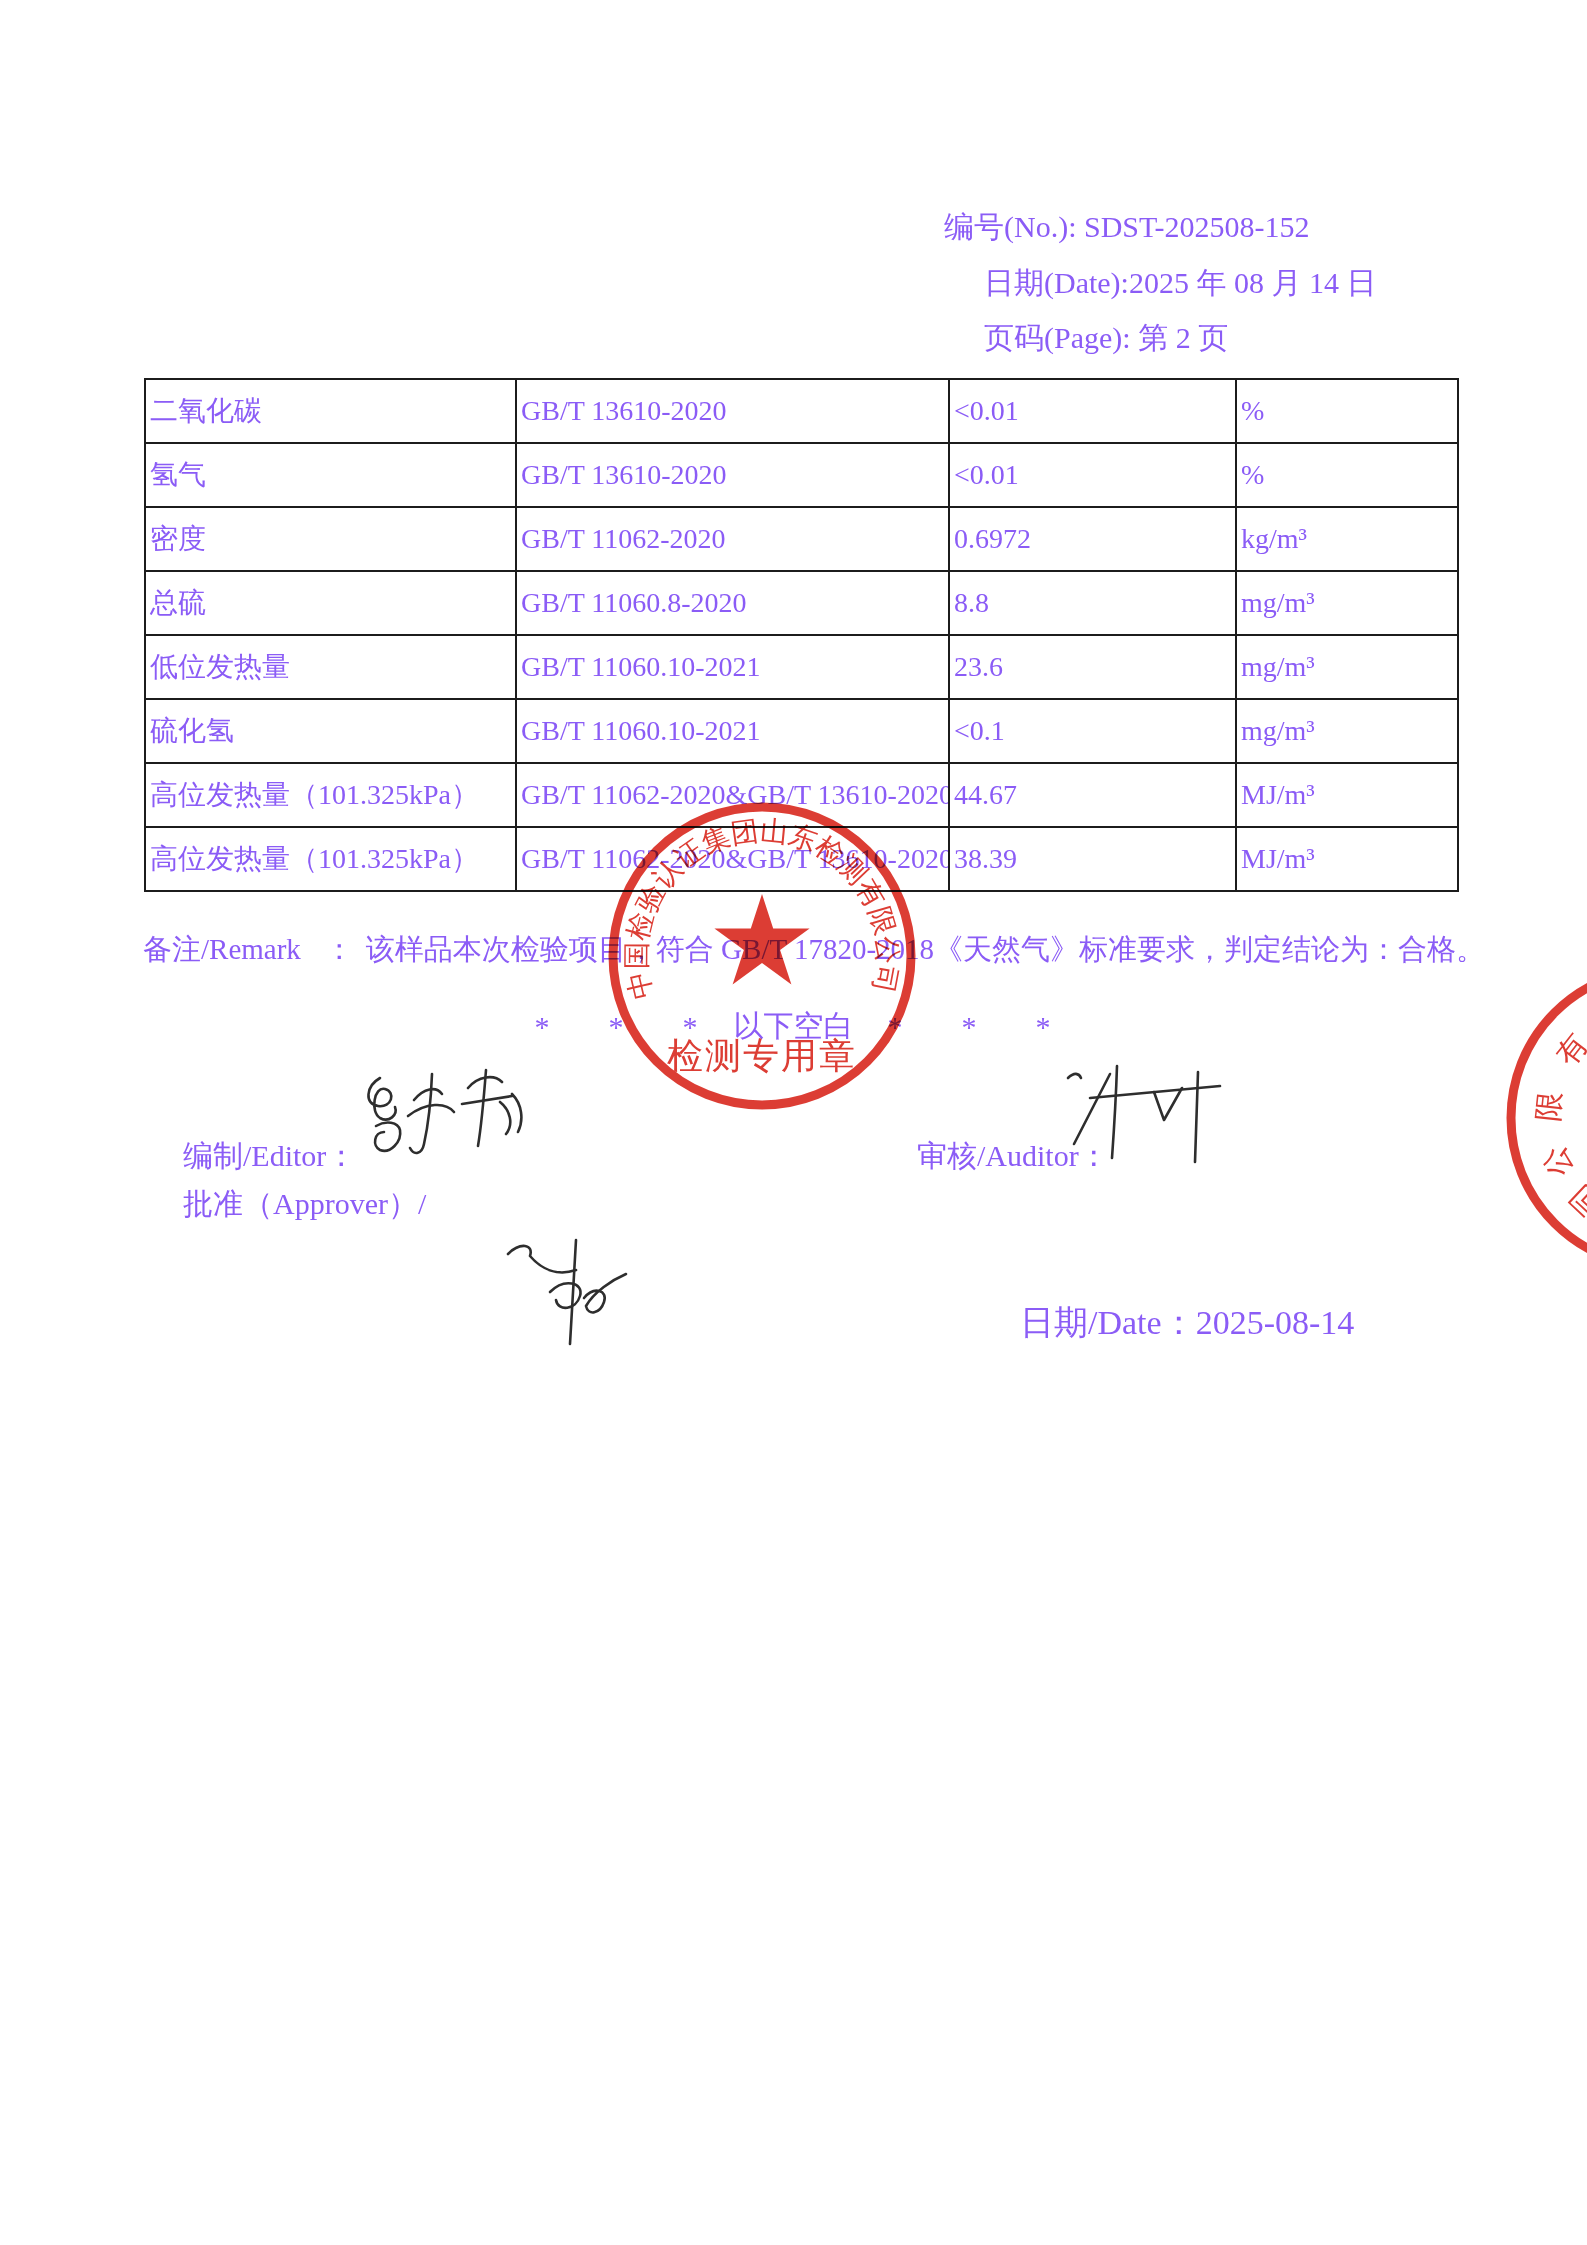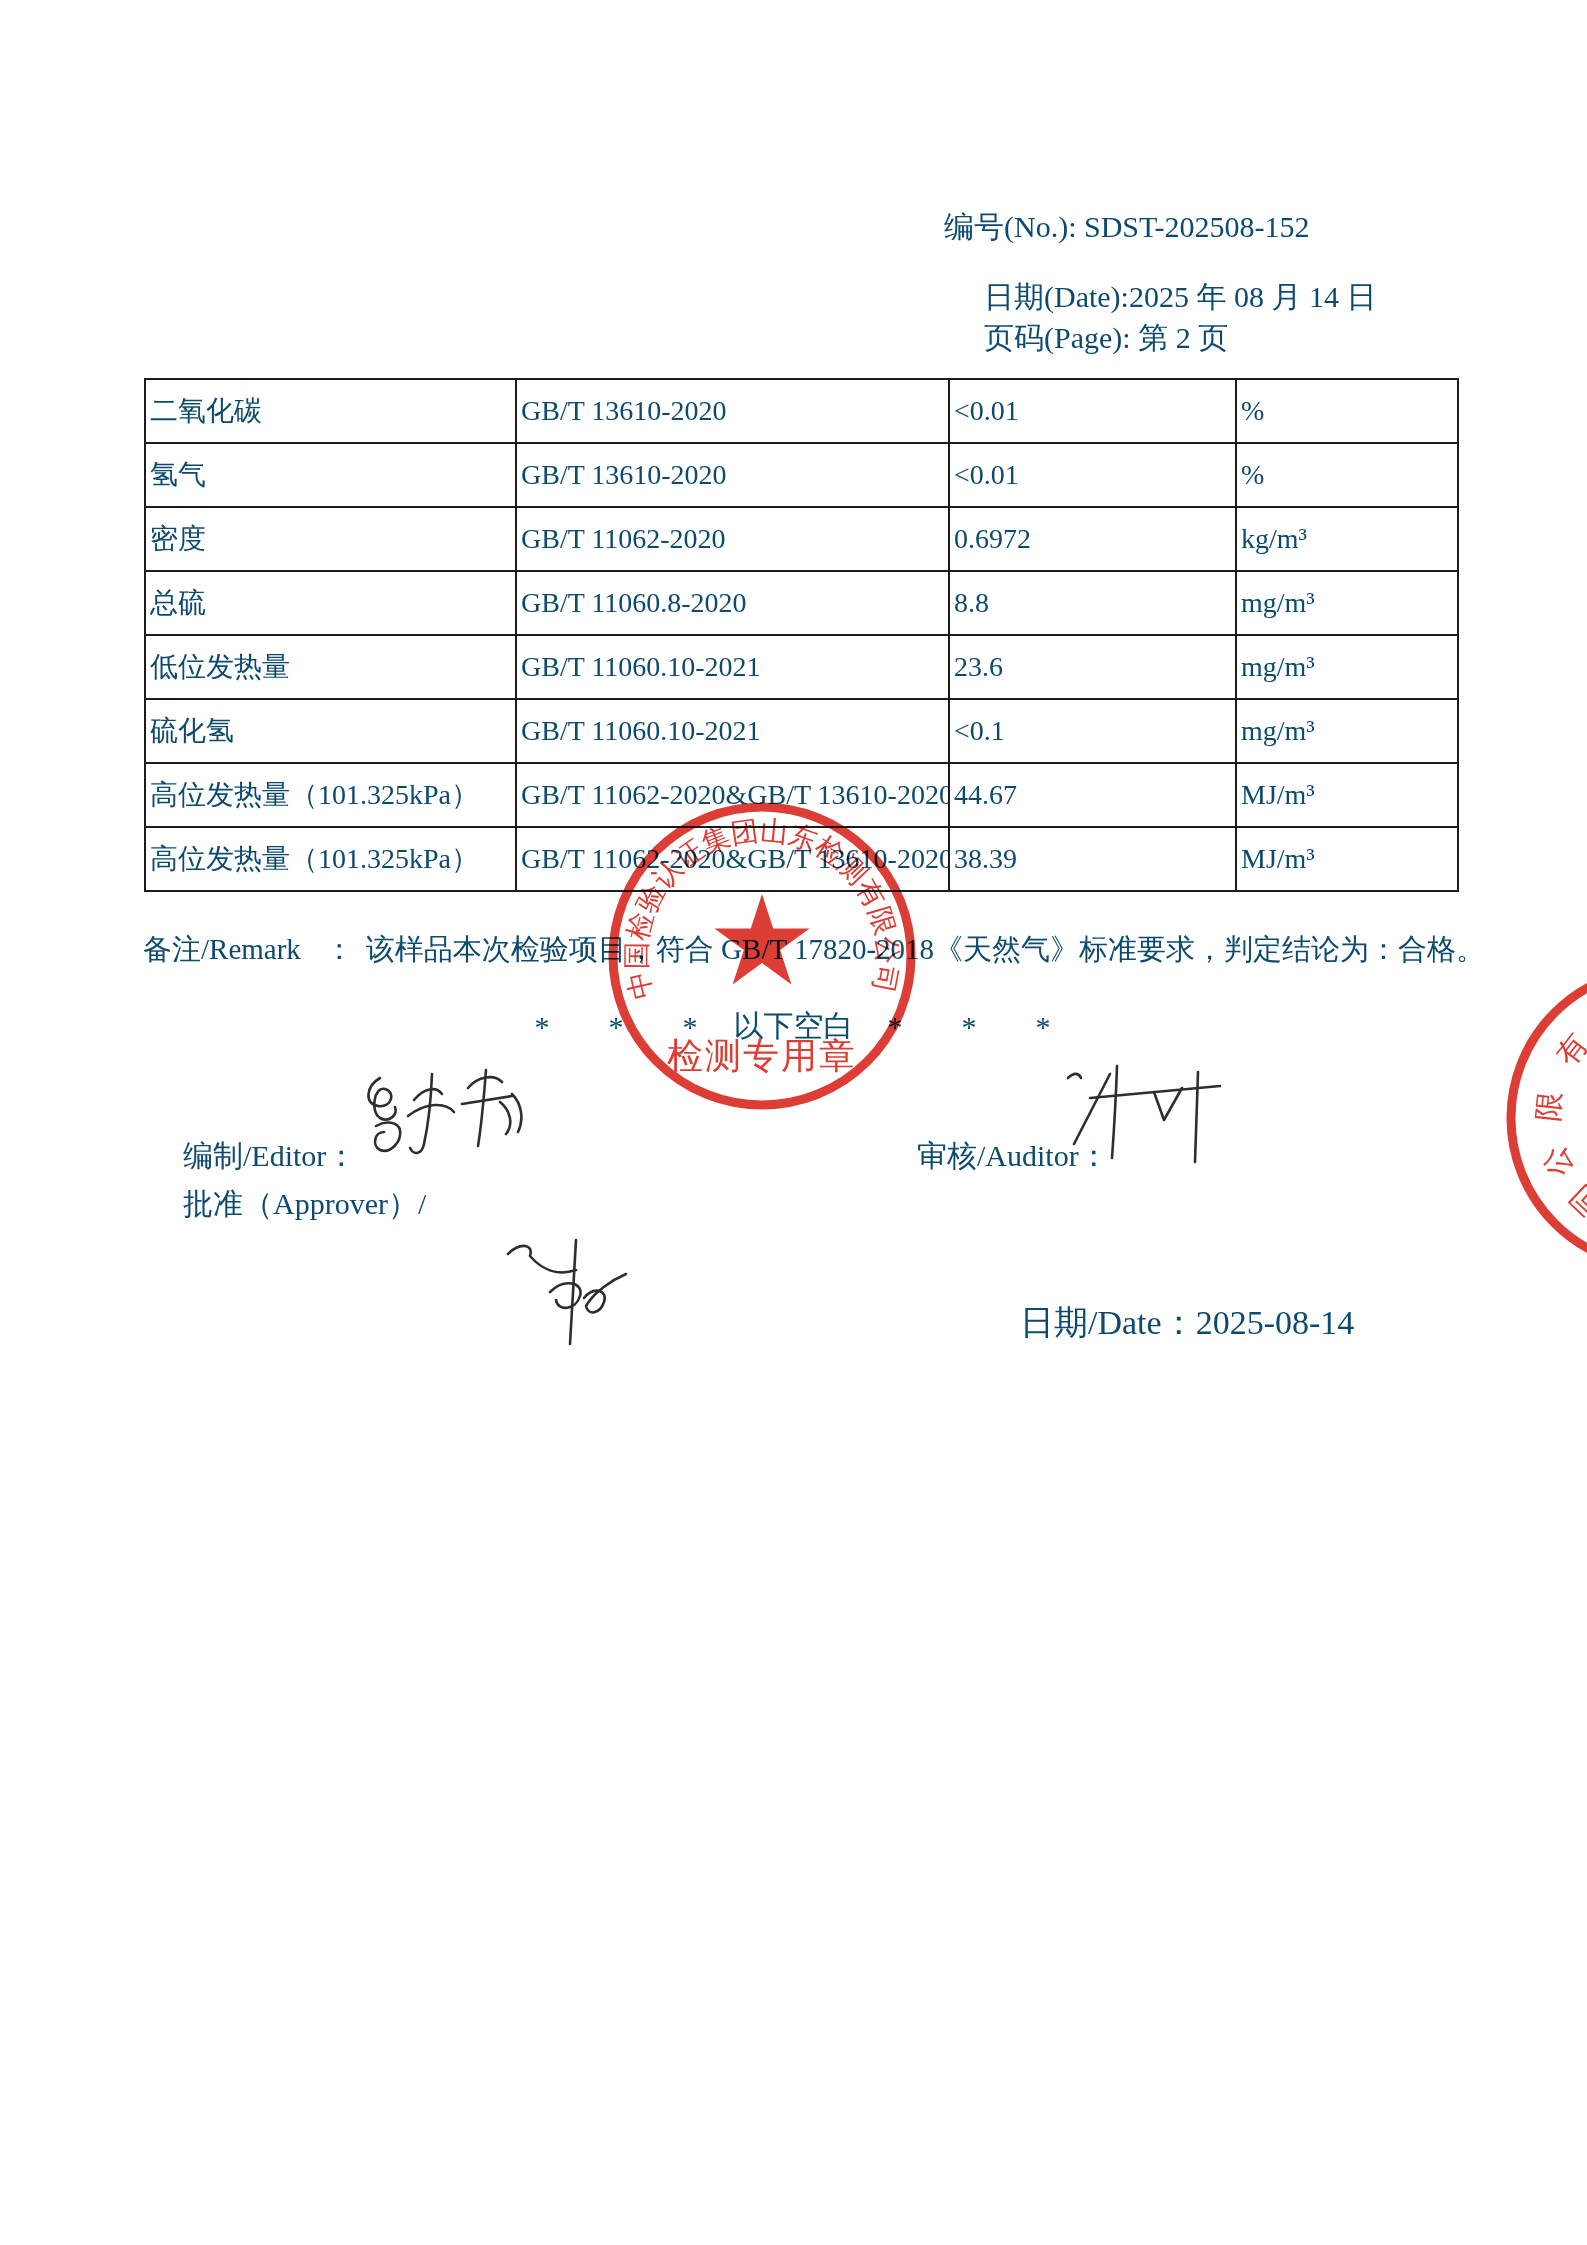--- a/index.html
+++ b/index.html
@@ -2,21 +2,21 @@
 <html><head>
 <meta charset="utf-8">
 <style>
   html,body{margin:0;padding:0;background:#fff;}
   .page{
     position:relative;
     width:1587px;height:2245px;
     background:#ffffff;
     overflow:hidden;
     font-family:"Liberation Serif","DejaVu Serif",serif;
-    color:#0c4a6e;
+    color:#8b5cf6;
     border-radius:26px;
   }
   .abs{position:absolute;}
   .hline{font-size:30px;white-space:nowrap;}
   
   table.rpt{
     position:absolute;left:144px;top:378px;width:1313px;
     border-collapse:collapse;table-layout:fixed;
   }
   table.rpt td{
@@ -43,21 +43,21 @@
   .stamp{mix-blend-mode:multiply;opacity:.9;pointer-events:none;}
   
   .sig path{fill:none;stroke:#2e2e2e;stroke-width:2.6;stroke-linecap:round;stroke-linejoin:round;}
 </style>
 </head>
 <body>
 
 <div class="page">
 
   <div class="abs hline" style="left:944px;top:207px;">编号(No.): SDST-202508-152</div>
-  <div class="abs hline" style="left:984px;top:277px;">日期(Date):2025 年 08 月 14 日</div>
+  <div class="abs hline" style="left:984px;top:263px;">日期(Date):2025 年 08 月 14 日</div>
   <div class="abs hline" style="left:984px;top:318px;">页码(Page): 第 2 页</div>
 
   <table class="rpt">
     <colgroup>
       <col style="width:371px">
         <col style="width:433px">
         <col style="width:287px">
         <col style="width:222px">
     </colgroup>
     <tbody>

